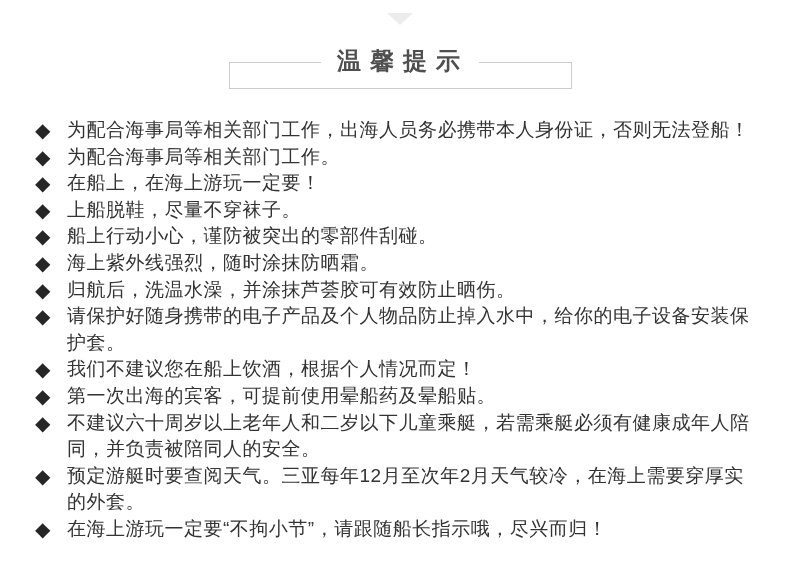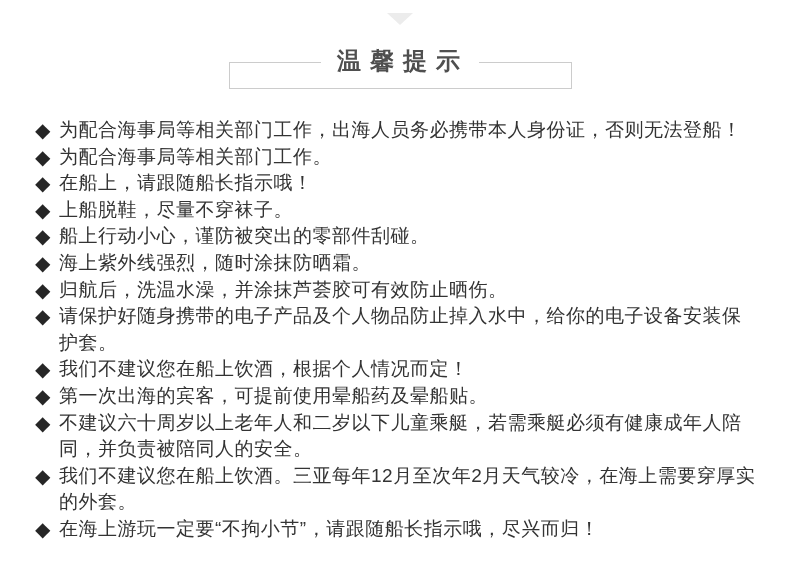--- a/index.html
+++ b/index.html
@@ -75,21 +75,21 @@
   }
   .bullet {
     flex: 0 0 20px;
     width: 20px;
     font-size: 20px;
     line-height: 26.6px;
     color: var(--bullet);
   }
   .item-text {
     flex: 1 1 auto;
-    margin-left: 4px;
+    margin-left: 12px;
     font-size: 19px;
     letter-spacing: 0.5px;
     line-height: 26.6px;
     color: var(--text);
     white-space: pre-wrap;
   }
 </style>
 </head>
 <body>
 
@@ -105,21 +105,21 @@
     <div class="reminder-item">
       <span class="bullet">◆</span>
       <span class="item-text">为配合海事局等相关部门工作，出海人员务必携带本人身份证，否则无法登船！</span>
     </div>
     <div class="reminder-item">
       <span class="bullet">◆</span>
       <span class="item-text">为配合海事局等相关部门工作。</span>
     </div>
     <div class="reminder-item">
       <span class="bullet">◆</span>
-      <span class="item-text">在船上，请跟随船长指示哦！</span>
+      <span class="item-text">在船上，在海上游玩一定要！</span>
     </div>
     <div class="reminder-item">
       <span class="bullet">◆</span>
       <span class="item-text">上船脱鞋，尽量不穿袜子。</span>
     </div>
     <div class="reminder-item">
       <span class="bullet">◆</span>
       <span class="item-text">船上行动小心，谨防被突出的零部件刮碰。</span>
     </div>
     <div class="reminder-item">
@@ -143,21 +143,21 @@
       <span class="bullet">◆</span>
       <span class="item-text">第一次出海的宾客，可提前使用晕船药及晕船贴。</span>
     </div>
     <div class="reminder-item">
       <span class="bullet">◆</span>
       <span class="item-text">不建议六十周岁以上老年人和二岁以下儿童乘艇，若需乘艇必须有健康成年人陪
 同，并负责被陪同人的安全。</span>
     </div>
     <div class="reminder-item">
       <span class="bullet">◆</span>
-      <span class="item-text">我们不建议您在船上饮酒。三亚每年12月至次年2月天气较冷，在海上需要穿厚实
+      <span class="item-text">预定游艇时要查阅天气。三亚每年12月至次年2月天气较冷，在海上需要穿厚实
 的外套。</span>
     </div>
     <div class="reminder-item">
       <span class="bullet">◆</span>
       <span class="item-text">在海上游玩一定要“不拘小节”，请跟随船长指示哦，尽兴而归！</span>
     </div>
   </div>
 
 </div>
 

